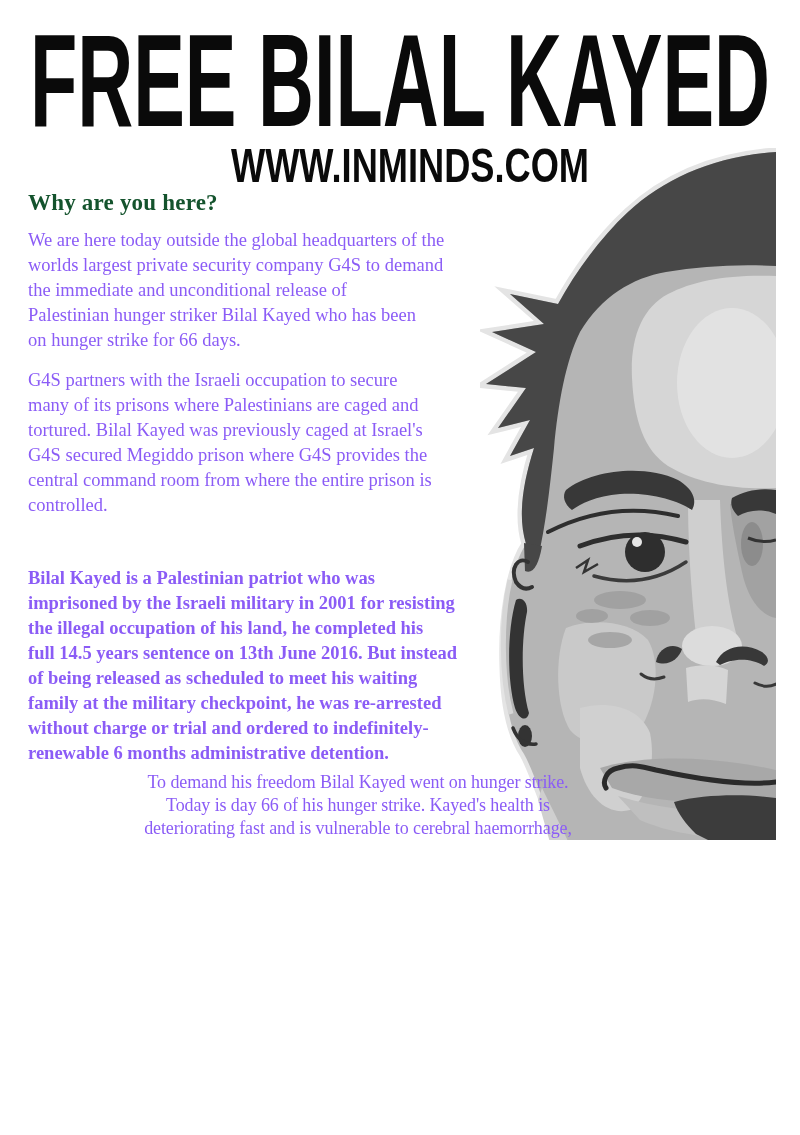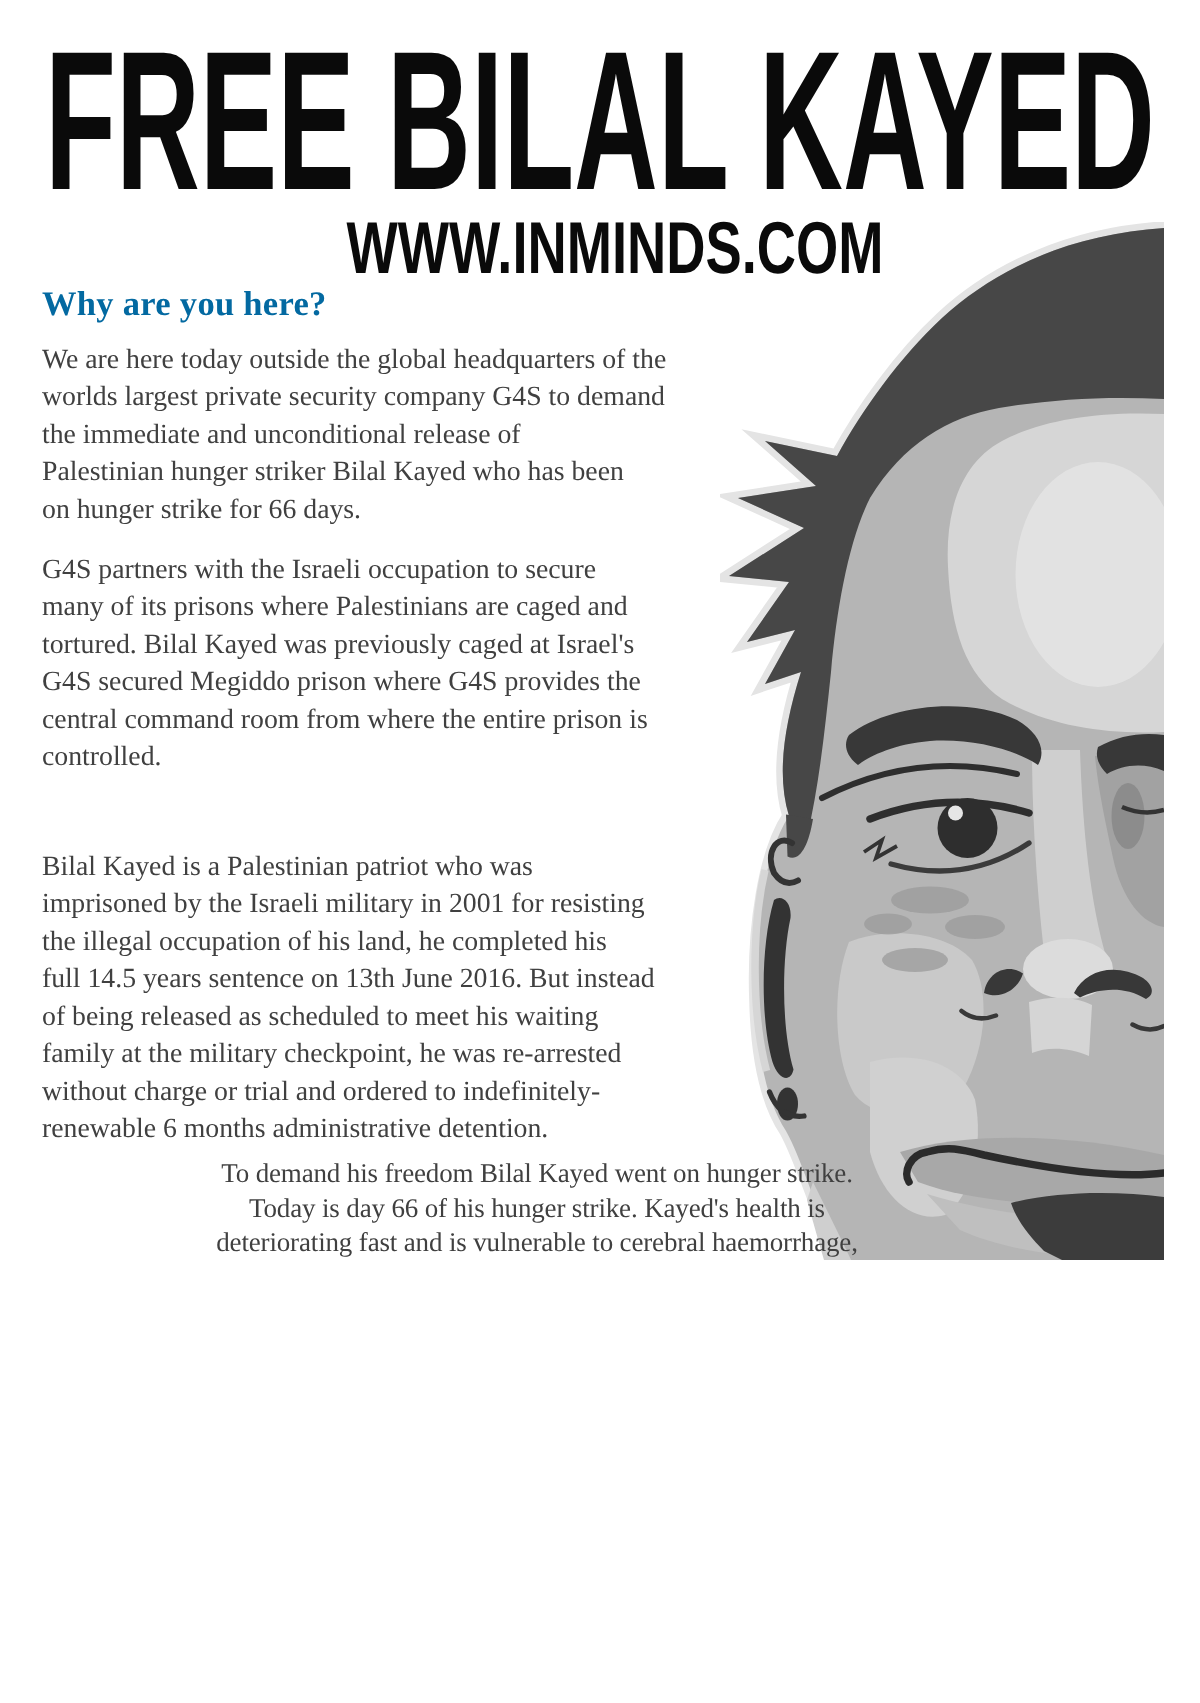--- a/index.html
+++ b/index.html
@@ -15,41 +15,41 @@
   .banner-svg{position:absolute;left:0;display:block;}
   .banner-text{
     font-family:"Liberation Sans","DejaVu Sans",sans-serif;
     font-weight:bold;
     fill:#0a0a0a;
   }
   .content-block{position:absolute;left:28px;margin:0;}
   .sec-heading{
     font-size:23px;
     font-weight:bold;
-    color:#0369a1;
+    color:#14532d;
     letter-spacing:0.2px;
   }
   .para{
     font-size:18.5px;
     line-height:25px;
     white-space:pre-line;
     width:640px;
-    color:#404040;
+    color:#8b5cf6;
   }
   .para-small{
     font-size:18px;
     line-height:23px;
     letter-spacing:-0.1px;
     width:660px;
   }
   .h1pos{top:190px;}
   .p1pos{top:228px;}
   .p2pos{top:368px;}
   .h2pos{top:522px;}
-  .p3pos{top:566px;}
+  .p3pos{top:566px;font-weight:bold;}
   .p4pos{top:771px;text-align:center;}
   .portrait-svg{position:absolute;left:480px;top:148px;}
 </style>
 </head>
 <body>
 
 <div class="page">
 
   <svg class="banner-svg" style="top:20px" width="800" height="125" viewBox="0 0 800 125">
     <text class="banner-text" x="400" y="106" font-size="132" text-anchor="middle" textLength="740" lengthAdjust="spacingAndGlyphs">FREE BILAL KAYED</text>

